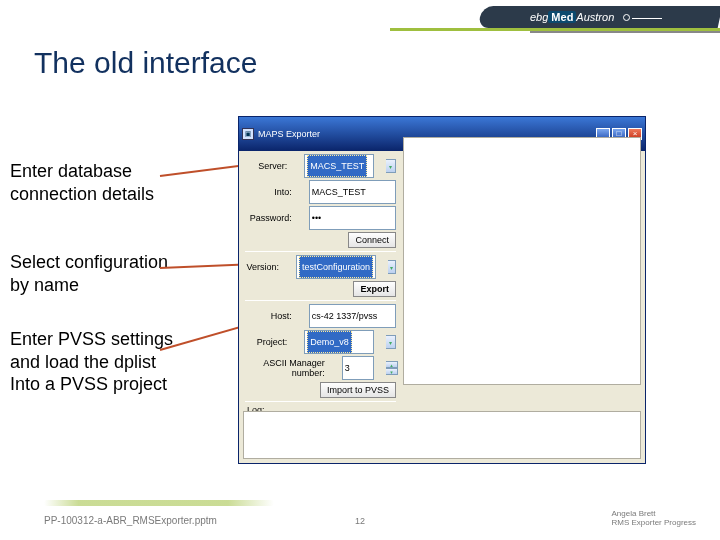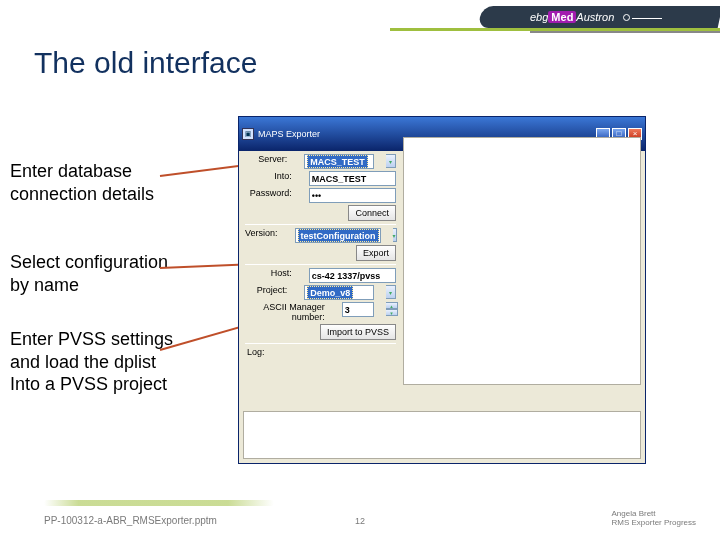--- a/index.html
+++ b/index.html
@@ -4,45 +4,45 @@
 <style>
   * { box-sizing: border-box; margin: 0; padding: 0; }
   html, body { width: 720px; height: 540px; font-family: Verdana, Arial, sans-serif; background: #fff; overflow: hidden; }
 
   .slide { position: relative; width: 720px; height: 540px; }
 
   
   .brand-strip { position: absolute; top: 6px; right: 0; height: 22px; width: 200px; display: flex; align-items: center; }
   .brand-bg { position: absolute; left: -40px; top: 0; width: 240px; height: 22px; background: #2c3a4a; border-radius: 12px 0 0 12px; transform: skewX(-12deg); }
   .brand-txt { position: relative; font-size: 11px; color: #fff; font-style: italic; padding-left: 10px; }
-  .brand-green { font-style: normal; font-weight: bold; background: #a21caf; padding: 0 3px; border-radius: 2px; }
+  .brand-green { font-style: normal; font-weight: bold; background: #0c4a6e; padding: 0 3px; border-radius: 2px; }
   .brand-dot { display: inline-block; width: 7px; height: 7px; border: 1px solid #fff; border-radius: 50%; margin-left: 6px; position: relative; }
   .brand-dot::after { content: ""; position: absolute; width: 30px; height: 1px; background: #fff; left: 8px; top: 3px; }
   .brand-underline { position: absolute; top: 28px; right: 0; width: 330px; height: 3px; background: #9fbf3f; }
   .brand-underline-grey { position: absolute; top: 31px; right: 0; width: 190px; height: 2px; background: #888; }
 
   .title { position: absolute; top: 46px; left: 34px; font-size: 30px; color: #12315f; font-family: Verdana, sans-serif; }
 
   
   .annot { position: absolute; font-size: 18px; color: #000; line-height: 1.25; }
   .annot-preview { font-size: 15px; }
 
   
   .appwin { position: absolute; top: 116px; left: 238px; width: 408px; height: 348px; border: 1px solid #0a246a; background: #ece9d8; font-family: Tahoma, sans-serif; font-size: 9px; }
   .titlebar { height: 34px; background: linear-gradient(to bottom, #3b77d6, #0a246a); display: flex; align-items: center; padding: 0 3px; color: #fff; font-size: 9px; }
   .titlebar .ticon { width: 12px; height: 12px; background: #d4e3ff; border: 1px solid #335; margin-right: 4px; display: flex; align-items: center; justify-content: center; font-size: 7px; color: #035; }
   .winbtns { margin-left: auto; display: flex; gap: 2px; }
   .winbtn { width: 14px; height: 12px; border: 1px solid #fff; background: linear-gradient(#7aa6ef,#2c59b8); font-size: 8px; color: #fff; display: flex; align-items: center; justify-content: center; line-height: 1; }
   .winbtn.close { background: linear-gradient(#ef7a5a,#c8341a); }
 
   .form-area { padding: 3px 6px 2px 6px; }
-  .row { display: flex; align-items: flex-start; margin-bottom: 2px; gap: 12px; }
+  .row { display: flex; align-items: center; margin-bottom: 2px; gap: 12px; }
   .lab { width: 58px; text-align: right; padding-right: 5px; color: #000; }
   .lab-wide { width: 102px; text-align: right; padding-right: 5px; }
-  .field { height: 15px; border: 1px solid #7f9db9; background: #fff; padding: 0 2px; font-size: 9px; display: flex; align-items: center; color: #000; font-weight: bold; }
+  .field { height: 24px; border: 1px solid #7f9db9; background: #fff; padding: 0 2px; font-size: 9px; display: flex; align-items: center; color: #000; }
   .combo { display: flex; align-items: center; }
   .combo-sel { background: #316ac5; color: #fff; padding: 0 2px; height: 100%; display: flex; align-items: center; border: 1px dotted #ffeb9c; }
   .combo-btn { width: 12px; height: 14px; background: linear-gradient(#eaf1fd,#bcd1f0); border: 1px solid #7f9db9; border-left: none; display: flex; align-items: center; justify-content: center; font-size: 6px; color: #4a6; }
   .wbutton { height: 16px; border: 1px solid #888; background: linear-gradient(#fefefe,#e5e5e5); font-size: 9px; padding: 0 6px; display: flex; align-items: center; }
   .hr { height: 1px; background: #b0ada0; border-bottom: 1px solid #fff; margin: 3px 0; }
   .log-label { font-size: 9px; margin: 2px 0 1px 2px; }
 
   
   .preview-pane { position: absolute; top: 20px; right: 4px; width: 238px; height: 248px; background: #fff; border: 1px solid #b0ada0; }
   .log-pane { position: absolute; left: 4px; right: 4px; bottom: 4px; height: 48px; background: #fff; border: 1px solid #b0ada0; }
@@ -128,21 +128,21 @@
       </div>
       <div class="hr"></div>
 
       <div class="row">
         <div class="lab">Version:</div>
         <div class="field combo" style="width:86px;">
           <div class="combo-sel">testConfiguration</div>
         </div>
         <div class="combo-btn">▾</div>
       </div>
-      <div class="row" style="justify-content:flex-end;">
+      <div class="row" style="justify-content:flex-end;font-weight:bold;">
         <div class="wbutton">Export</div>
       </div>
       <div class="hr"></div>
 
       <div class="row">
         <div class="lab">Host:</div>
         <div class="field" style="width:98px;">
             <span>cs-42 1337/pvss</span>
           </div>
       </div>

